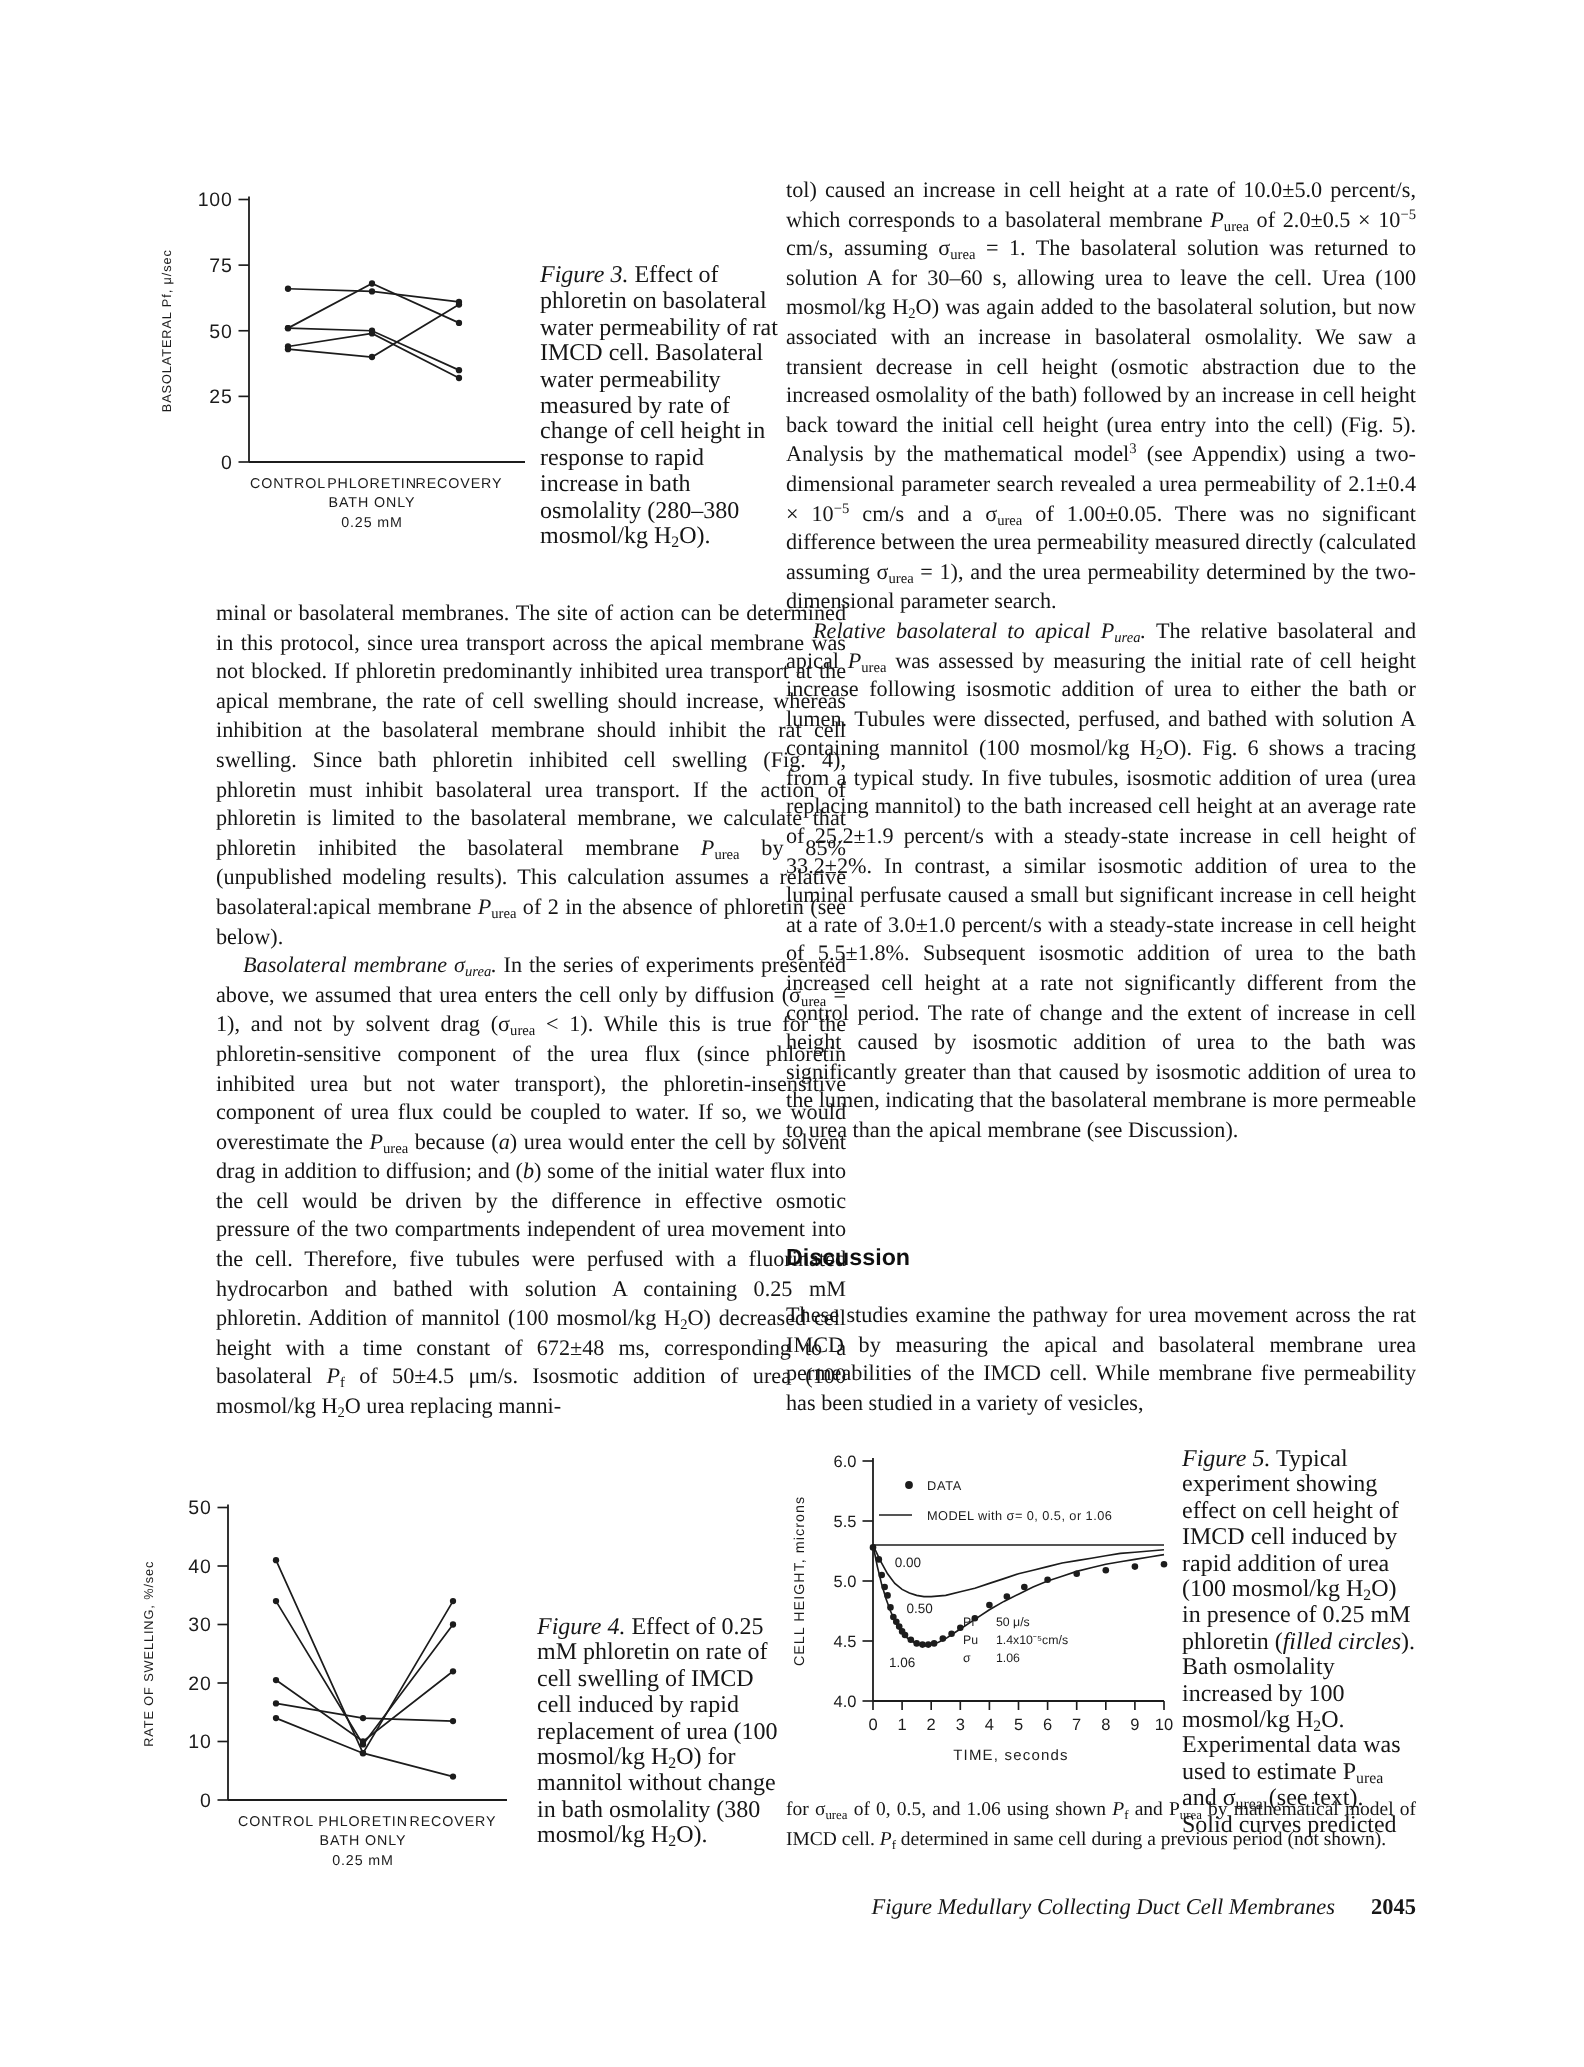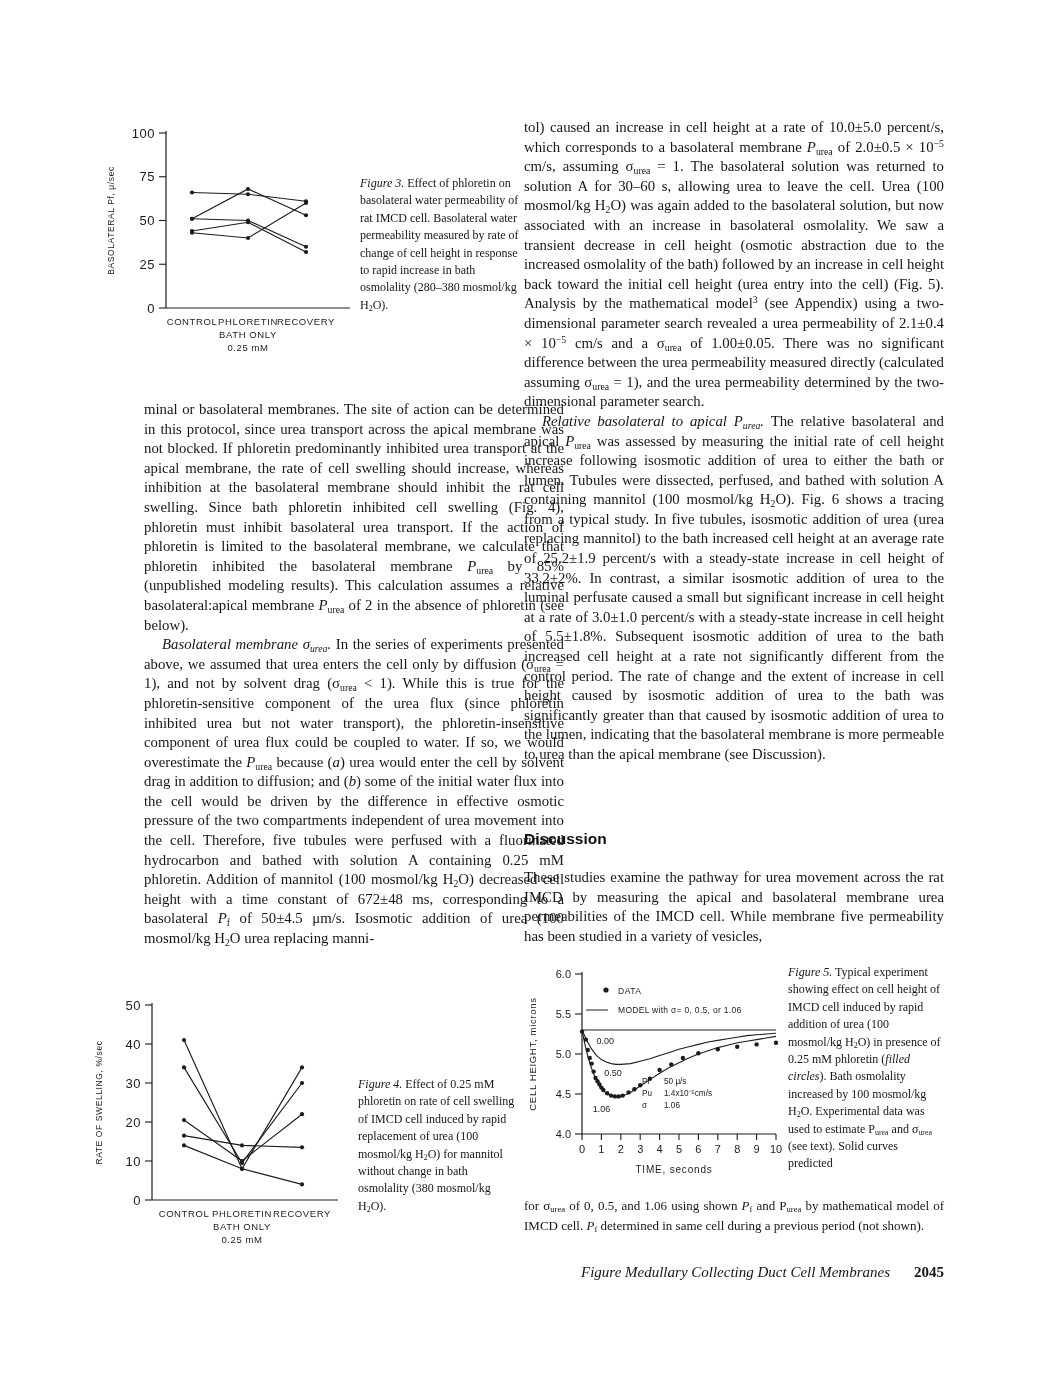--- a/index.html
+++ b/index.html
@@ -7,21 +7,21 @@
         font-family:"Liberation Serif",serif;color:#161616;overflow:hidden;}
   .col{position:absolute;width:420px;}
   #left-col{left:100px;top:118px;height:1260px;}
   #right-col{left:524px;top:118px;height:1260px;}
   .fig-block{position:absolute;margin:0;padding:0;}
   svg{overflow:visible;display:block;}
   svg text{font-family:"Liberation Sans",sans-serif;fill:#1c1c1c;}
   .body-p{font-size:14.8px;line-height:19.6px;text-align:justify;margin:0;
           -webkit-hyphens:auto;hyphens:auto;}
   .indent{text-indent:18px;}
-  .side-cap{display:block;font-size:12px;line-height:17.4px;text-align:left;
+  .side-cap{display:block;font-size:16px;line-height:17.4px;text-align:left;
             position:absolute;}
   .cap-bottom{font-size:13px;line-height:19.8px;text-align:justify;margin:0;
               position:absolute;width:420px;}
   #discussion-heading{position:absolute;left:0;width:420px;margin:0;
        font-family:"Liberation Sans",sans-serif;font-size:15.5px;font-weight:bold;color:#101010;}
   sub{font-size:0.66em;vertical-align:-0.28em;line-height:0;}
   sup{font-size:0.66em;vertical-align:0.5em;line-height:0;}
   #footer{position:absolute;left:524px;top:1264px;width:420px;text-align:right;font-size:15px;}
   #running-title{font-style:italic;}
   #page-number{font-weight:bold;margin-left:24px;}

